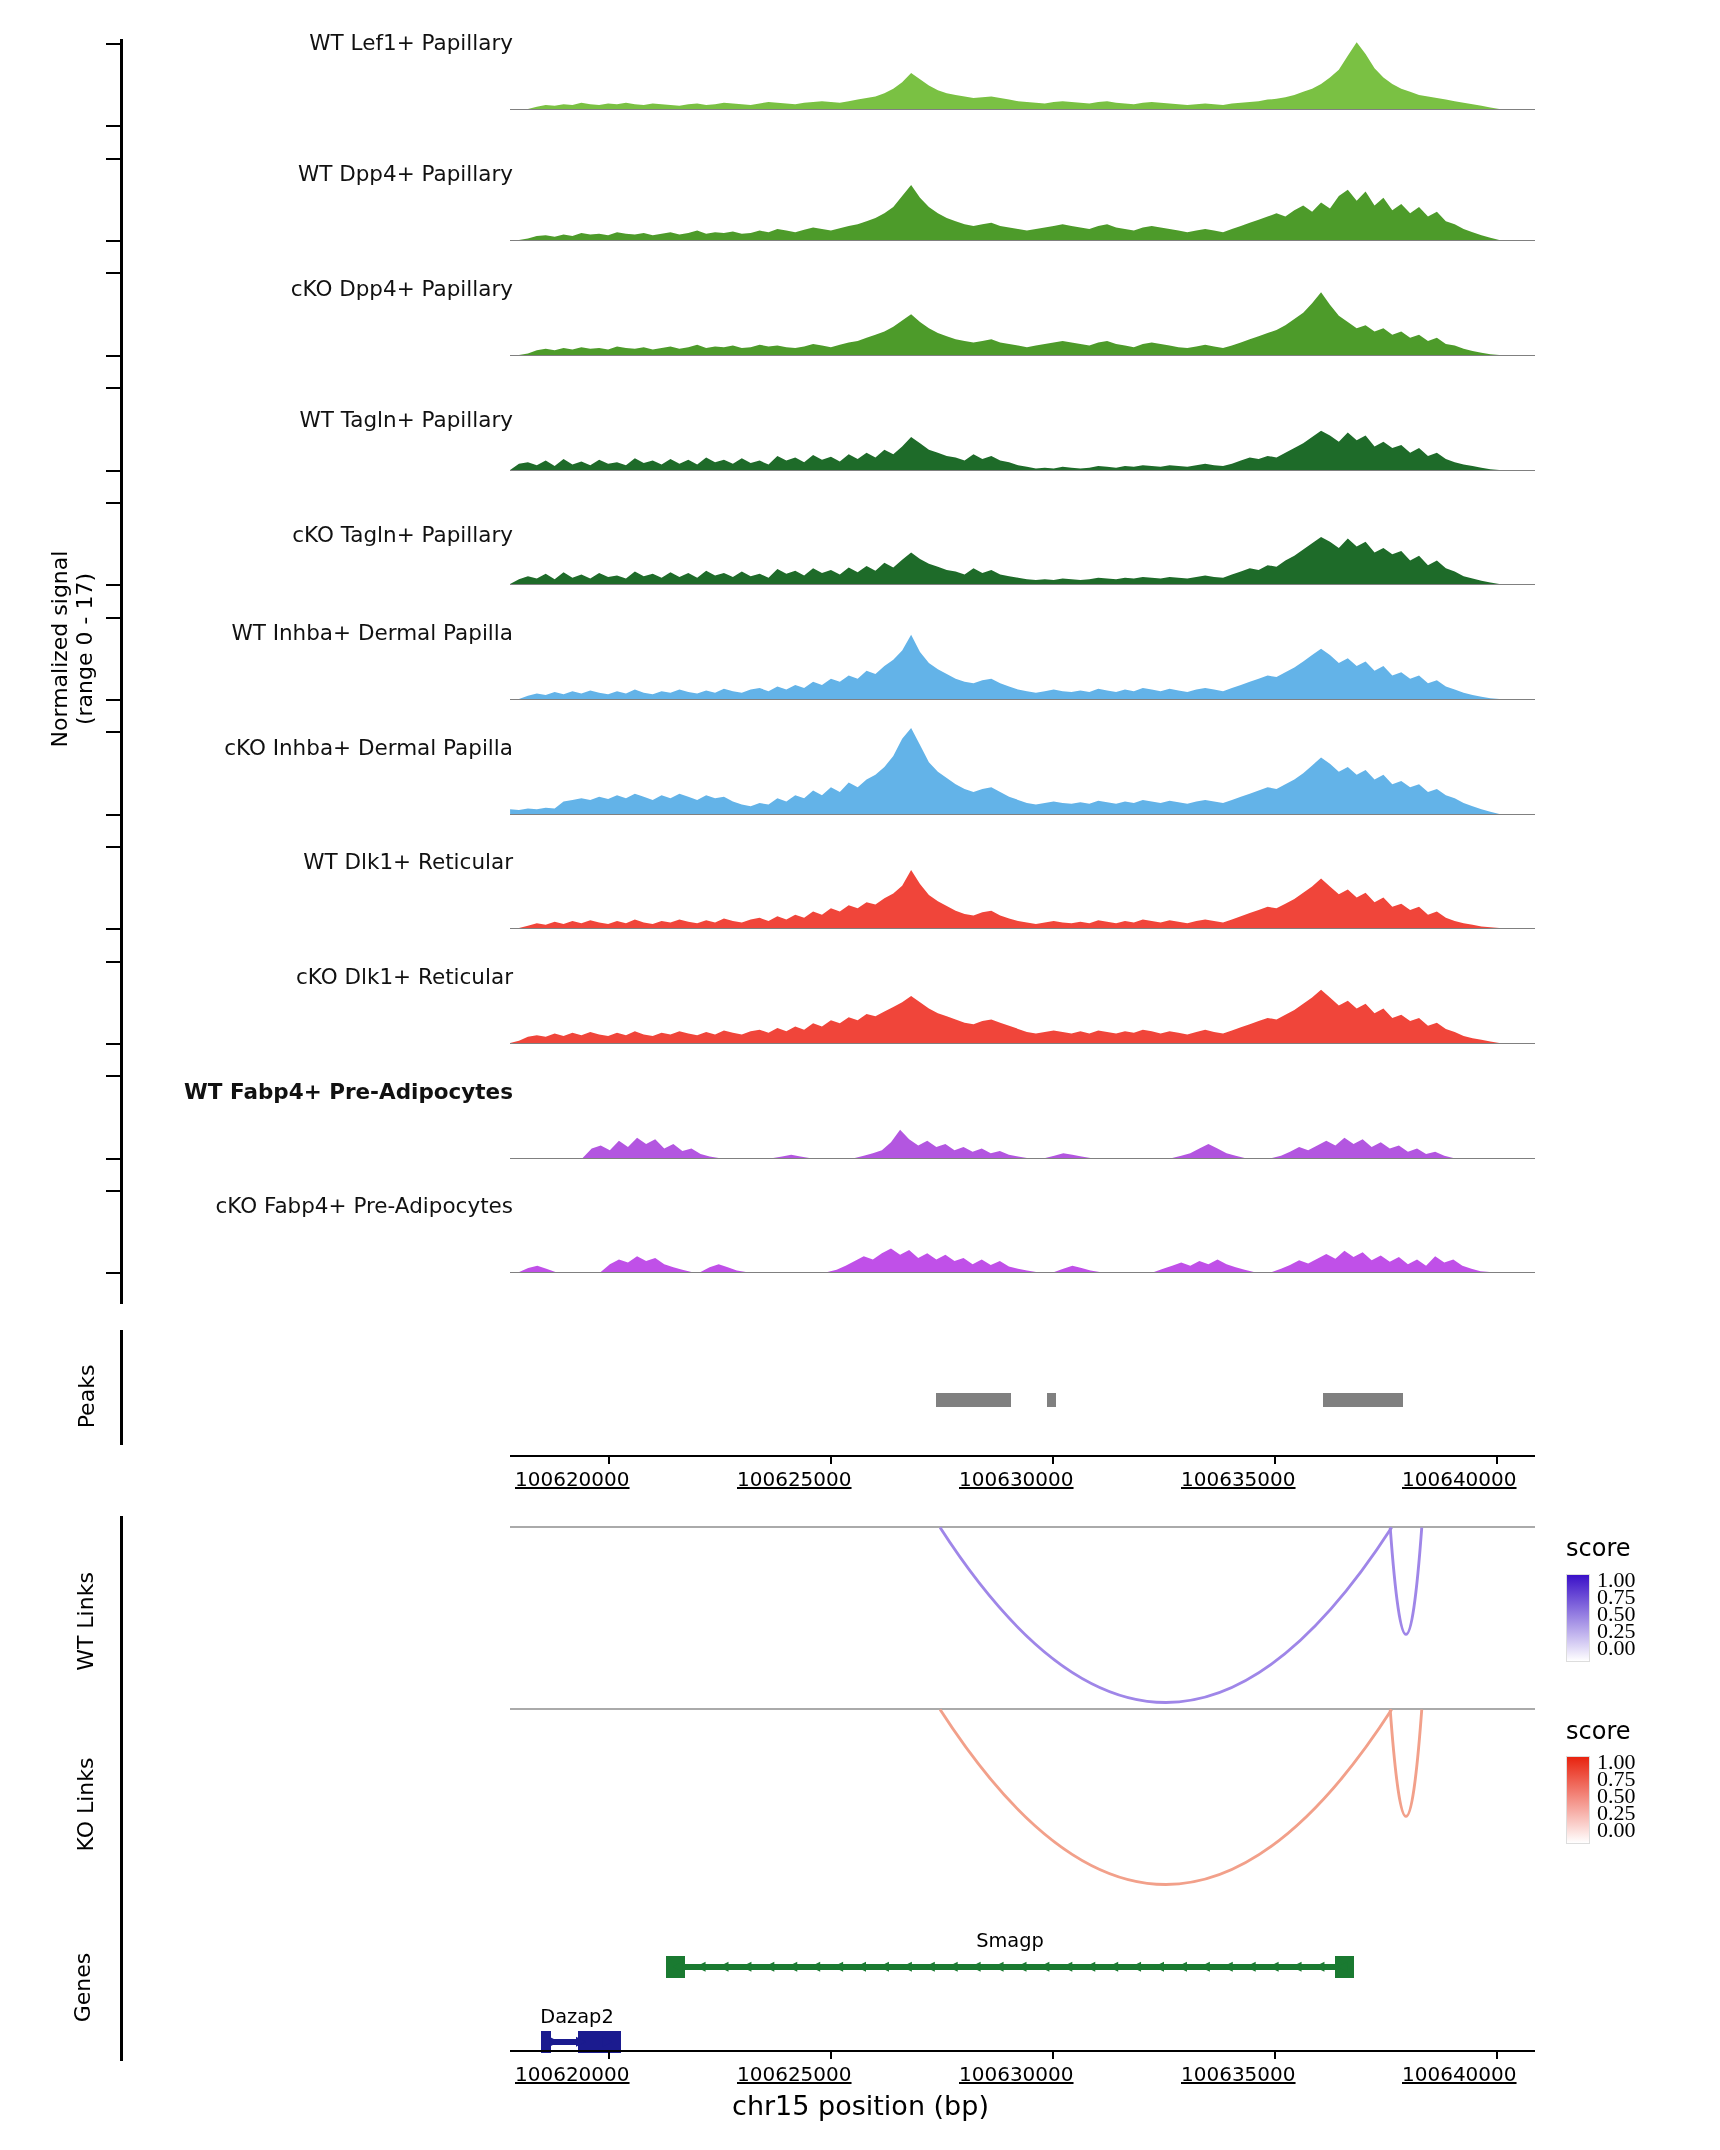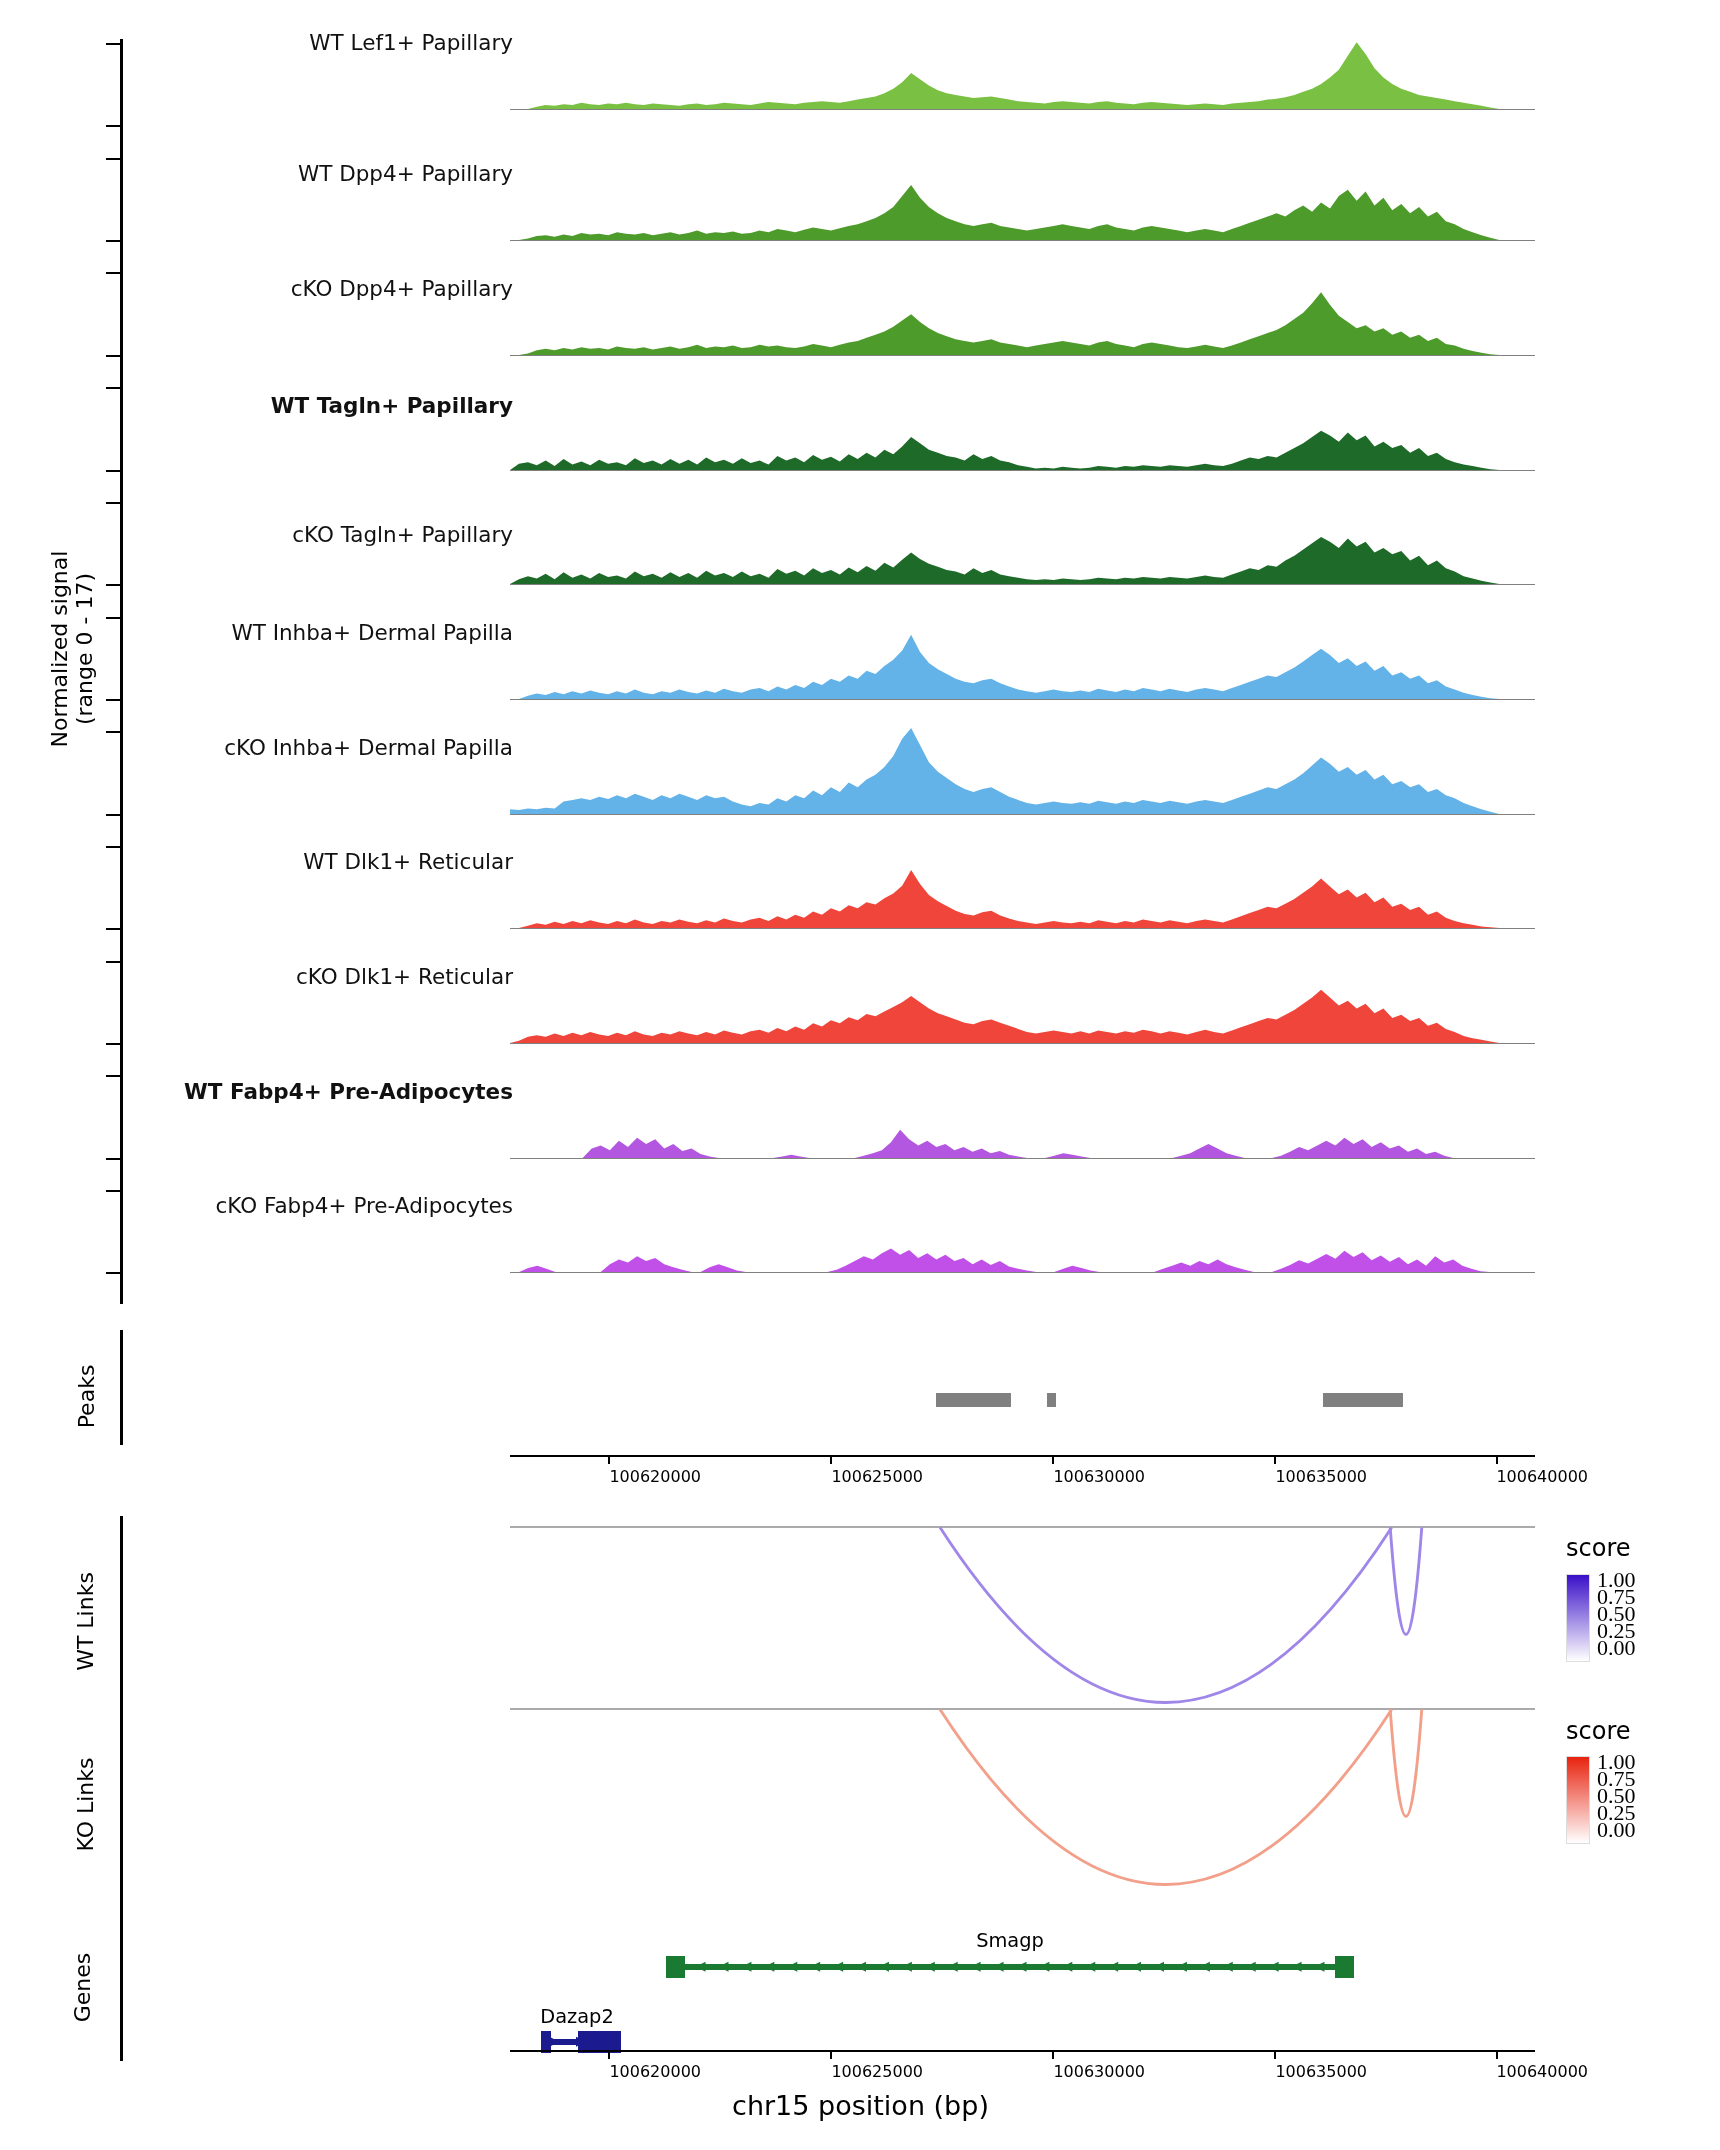--- a/index.html
+++ b/index.html
@@ -87,23 +87,24 @@
     background: #000000;
   }
   .axis-tick {
     position: absolute;
     width: 2.2px;
     height: 8.6px;
     background: #000000;
   }
   .axis-ticklabel {
     position: absolute;
-    font-size: 16px;
-    text-align: right;
+    font-size: 20px;
+    text-align: left;
     width: 186px;
+    text-decoration: underline;
   }
 
   
   .links-top {
     position: absolute;
     left: 510px;
     width: 1025px;
     height: 2.2px;
     background: #aaaaaa;
   }
@@ -217,21 +218,21 @@
         <div class="track-baseline" style="top: 86px; left: 510px; position: absolute;"></div>
       </div>
       <div class="track-row" style="top: 269px; height: 100px;">
         <div class="track-label" style="top: 7.2px;">cKO Dpp4+ Papillary</div>
         <svg width="1025" height="86" viewBox="0 0 1430 120" style="position: absolute; left: 510px; top: 0px;">
           <path d="M 0 120 L 0.0 120.0 L 12.4 120.0 L 24.9 117.8 L 37.3 113.4 L 49.7 111.2 L 62.2 113.4 L 74.6 110.2 L 87.0 112.3 L 99.5 109.1 L 111.9 111.2 L 124.3 110.2 L 136.8 112.3 L 149.2 108.0 L 161.7 110.2 L 174.1 111.2 L 186.5 109.1 L 199.0 112.3 L 211.4 110.2 L 223.8 108.0 L 236.3 111.2 L 248.7 109.1 L 261.1 105.8 L 273.6 110.2 L 286.0 108.0 L 298.4 109.1 L 310.9 106.9 L 323.3 110.2 L 335.7 109.1 L 348.2 105.8 L 360.6 108.0 L 373.0 106.9 L 385.5 109.1 L 397.9 110.2 L 410.3 108.0 L 422.8 104.7 L 435.2 106.9 L 447.7 109.1 L 460.1 105.8 L 472.5 102.5 L 485.0 100.3 L 497.4 95.9 L 509.8 91.6 L 522.3 87.2 L 534.7 80.6 L 547.1 71.9 L 559.6 63.1 L 572.0 74.0 L 584.4 82.8 L 596.9 89.4 L 609.3 93.7 L 621.7 98.1 L 634.2 100.3 L 646.6 102.5 L 659.0 100.3 L 671.5 98.1 L 683.9 102.5 L 696.3 104.7 L 708.8 106.9 L 721.2 109.1 L 733.7 106.9 L 746.1 104.7 L 758.5 102.5 L 771.0 100.3 L 783.4 102.5 L 795.8 104.7 L 808.3 106.9 L 820.7 102.5 L 833.1 100.3 L 845.6 104.7 L 858.0 106.9 L 870.4 109.1 L 882.9 104.7 L 895.3 102.5 L 907.7 104.7 L 920.2 106.9 L 932.6 109.1 L 945.0 110.2 L 957.5 108.0 L 969.9 105.8 L 982.3 108.0 L 994.8 110.2 L 1007.2 106.9 L 1019.7 102.5 L 1032.1 98.1 L 1044.5 93.7 L 1057.0 89.4 L 1069.4 85.0 L 1081.8 78.4 L 1094.3 69.7 L 1106.7 60.9 L 1119.1 47.8 L 1131.6 32.5 L 1144.0 50.0 L 1156.4 65.3 L 1168.9 74.0 L 1181.3 82.8 L 1193.7 78.4 L 1206.2 87.2 L 1218.6 82.8 L 1231.0 91.6 L 1243.5 87.2 L 1255.9 95.9 L 1268.3 91.6 L 1280.8 100.3 L 1293.2 95.9 L 1305.7 104.7 L 1318.1 106.9 L 1330.5 111.2 L 1343.0 114.5 L 1355.4 116.7 L 1367.8 118.9 L 1380.3 120.0 L 1392.7 120.0 L 1405.1 120.0 L 1417.6 120.0 L 1430.0 120.0 L 1430 120 Z" fill="#4d9b2a" stroke="none"></path>
         </svg>
         <div class="track-baseline" style="top: 86px; left: 510px; position: absolute;"></div>
       </div>
       <div class="track-row" style="top: 384px; height: 100px;">
-        <div class="track-label" style="top: 9px; font-weight: bold;">WT Tagln+ Papillary</div>
+        <div class="track-label" style="top: 23px;">WT Tagln+ Papillary</div>
         <svg width="1025" height="86" viewBox="0 0 1430 120" style="position: absolute; left: 510px; top: 0px;">
           <path d="M 0 120 L 0.0 120.0 L 12.4 111.2 L 24.9 109.1 L 37.3 113.4 L 49.7 106.9 L 62.2 114.5 L 74.6 104.7 L 87.0 112.3 L 99.5 108.0 L 111.9 113.4 L 124.3 105.8 L 136.8 111.2 L 149.2 109.1 L 161.7 113.4 L 174.1 103.6 L 186.5 110.2 L 199.0 106.9 L 211.4 112.3 L 223.8 104.7 L 236.3 111.2 L 248.7 105.8 L 261.1 112.3 L 273.6 102.5 L 286.0 109.1 L 298.4 105.8 L 310.9 111.2 L 323.3 103.6 L 335.7 110.2 L 348.2 106.9 L 360.6 112.3 L 373.0 100.3 L 385.5 106.9 L 397.9 102.5 L 410.3 109.1 L 422.8 99.2 L 435.2 105.8 L 447.7 101.4 L 460.1 108.0 L 472.5 98.1 L 485.0 104.7 L 497.4 95.9 L 509.8 102.5 L 522.3 91.6 L 534.7 98.1 L 547.1 87.2 L 559.6 74.0 L 572.0 82.8 L 584.4 91.6 L 596.9 95.9 L 609.3 100.3 L 621.7 102.5 L 634.2 106.9 L 646.6 98.1 L 659.0 104.7 L 671.5 100.3 L 683.9 106.9 L 696.3 109.1 L 708.8 113.4 L 721.2 115.6 L 733.7 117.8 L 746.1 116.7 L 758.5 117.8 L 771.0 115.6 L 783.4 116.7 L 795.8 117.8 L 808.3 116.7 L 820.7 114.5 L 833.1 115.6 L 845.6 116.7 L 858.0 114.5 L 870.4 115.6 L 882.9 113.4 L 895.3 114.5 L 907.7 115.6 L 920.2 113.4 L 932.6 114.5 L 945.0 115.6 L 957.5 113.4 L 969.9 111.2 L 982.3 113.4 L 994.8 114.5 L 1007.2 111.2 L 1019.7 106.9 L 1032.1 102.5 L 1044.5 104.7 L 1057.0 100.3 L 1069.4 102.5 L 1081.8 95.9 L 1094.3 89.4 L 1106.7 82.8 L 1119.1 74.0 L 1131.6 65.3 L 1144.0 71.9 L 1156.4 80.6 L 1168.9 67.5 L 1181.3 78.4 L 1193.7 71.9 L 1206.2 87.2 L 1218.6 80.6 L 1231.0 89.4 L 1243.5 85.0 L 1255.9 95.9 L 1268.3 89.4 L 1280.8 100.3 L 1293.2 95.9 L 1305.7 104.7 L 1318.1 109.1 L 1330.5 112.3 L 1343.0 114.5 L 1355.4 116.7 L 1367.8 118.9 L 1380.3 120.0 L 1392.7 120.0 L 1405.1 120.0 L 1417.6 120.0 L 1430.0 120.0 L 1430 120 Z" fill="#1e6b29" stroke="none"></path>
         </svg>
         <div class="track-baseline" style="top: 86px; left: 510px; position: absolute;"></div>
       </div>
       <div class="track-row" style="top: 498px; height: 100px;">
         <div class="track-label" style="top: 24px;">cKO Tagln+ Papillary</div>
         <svg width="1025" height="86" viewBox="0 0 1430 120" style="position: absolute; left: 510px; top: 0px;">
           <path d="M 0 120 L 0.0 120.0 L 12.4 113.4 L 24.9 109.1 L 37.3 112.3 L 49.7 105.8 L 62.2 113.4 L 74.6 103.6 L 87.0 111.2 L 99.5 106.9 L 111.9 112.3 L 124.3 104.7 L 136.8 110.2 L 149.2 108.0 L 161.7 112.3 L 174.1 102.5 L 186.5 109.1 L 199.0 105.8 L 211.4 111.2 L 223.8 103.6 L 236.3 110.2 L 248.7 104.7 L 261.1 111.2 L 273.6 101.4 L 286.0 108.0 L 298.4 104.7 L 310.9 110.2 L 323.3 102.5 L 335.7 109.1 L 348.2 105.8 L 360.6 111.2 L 373.0 99.2 L 385.5 105.8 L 397.9 101.4 L 410.3 108.0 L 422.8 98.1 L 435.2 104.7 L 447.7 100.3 L 460.1 106.9 L 472.5 97.0 L 485.0 103.6 L 497.4 94.8 L 509.8 101.4 L 522.3 90.5 L 534.7 97.0 L 547.1 86.1 L 559.6 76.2 L 572.0 85.0 L 584.4 91.6 L 596.9 95.9 L 609.3 100.3 L 621.7 102.5 L 634.2 106.9 L 646.6 98.1 L 659.0 104.7 L 671.5 100.3 L 683.9 106.9 L 696.3 109.1 L 708.8 111.2 L 721.2 113.4 L 733.7 114.5 L 746.1 113.4 L 758.5 114.5 L 771.0 112.3 L 783.4 113.4 L 795.8 114.5 L 808.3 113.4 L 820.7 111.2 L 833.1 112.3 L 845.6 113.4 L 858.0 111.2 L 870.4 112.3 L 882.9 110.2 L 895.3 111.2 L 907.7 112.3 L 920.2 110.2 L 932.6 111.2 L 945.0 112.3 L 957.5 110.2 L 969.9 108.0 L 982.3 110.2 L 994.8 111.2 L 1007.2 106.9 L 1019.7 102.5 L 1032.1 98.1 L 1044.5 100.3 L 1057.0 93.7 L 1069.4 95.9 L 1081.8 87.2 L 1094.3 80.6 L 1106.7 71.9 L 1119.1 63.1 L 1131.6 54.4 L 1144.0 60.9 L 1156.4 69.7 L 1168.9 56.5 L 1181.3 67.5 L 1193.7 60.9 L 1206.2 76.2 L 1218.6 69.7 L 1231.0 78.4 L 1243.5 74.0 L 1255.9 87.2 L 1268.3 80.6 L 1280.8 93.7 L 1293.2 87.2 L 1305.7 98.1 L 1318.1 102.5 L 1330.5 109.1 L 1343.0 112.3 L 1355.4 115.6 L 1367.8 117.8 L 1380.3 120.0 L 1392.7 120.0 L 1405.1 120.0 L 1417.6 120.0 L 1430.0 120.0 L 1430 120 Z" fill="#1e6b29" stroke="none"></path>
         </svg>

